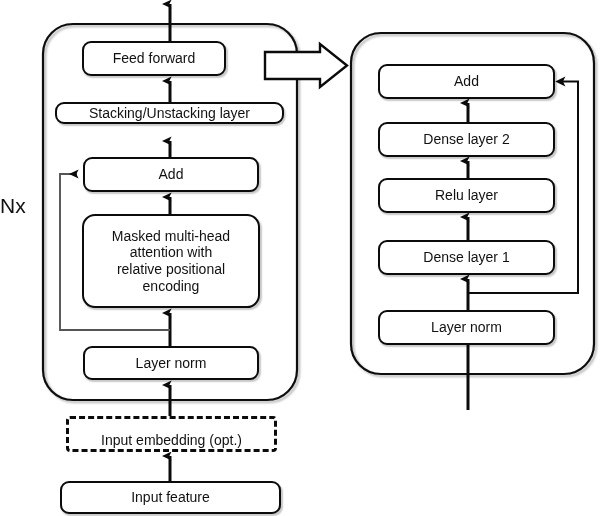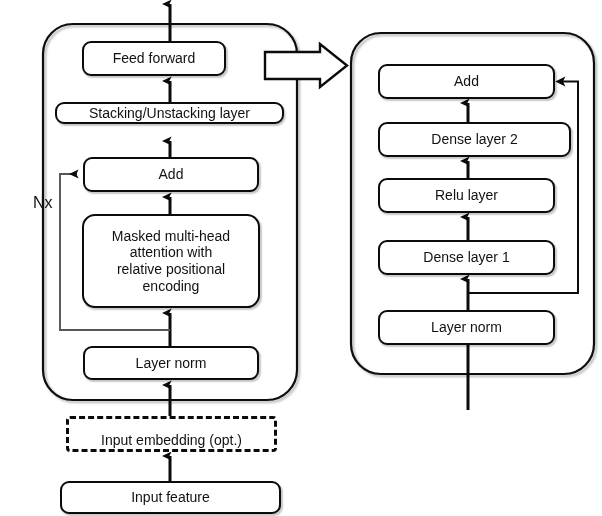--- a/index.html
+++ b/index.html
@@ -57,23 +57,22 @@
     border-radius: 4px;
     box-shadow: none;
   }
   .box.multiline {
     border-radius: 13px;
     padding: 2px 6px;
   }
   .plain-label {
     position: absolute;
     color: #111111;
-    font-size: 16px;
+    font-size: 21px;
     pointer-events: auto;
-    padding-left: 33px;
   }
   .box-text {
     display: block;
     white-space: pre-line;
   }
 </style>
 </head>
 <body>
 
 <div id="diagram-root">
@@ -173,21 +172,21 @@
     </div>
 
     <div class="box" style="left:60px; top:481px; width:221px; height:33px;">
       <span class="box-text">Input feature</span>
     </div>
 
     <div class="box" style="left:378px; top:64px; width:177px; height:35px;">
       <span class="box-text">Add</span>
     </div>
 
-    <div class="box" style="left:378px; top:122px; width:193px; height:35px;">
+    <div class="box" style="left:378px; top:122px; width:177px; height:35px;">
       <span class="box-text">Dense layer 2</span>
     </div>
 
     <div class="box" style="left:378px; top:178px; width:177px; height:35px;">
       <span class="box-text">Relu layer</span>
     </div>
 
     <div class="box" style="left:378px; top:240px; width:177px; height:35px;">
       <span class="box-text">Dense layer 1</span>
     </div>

